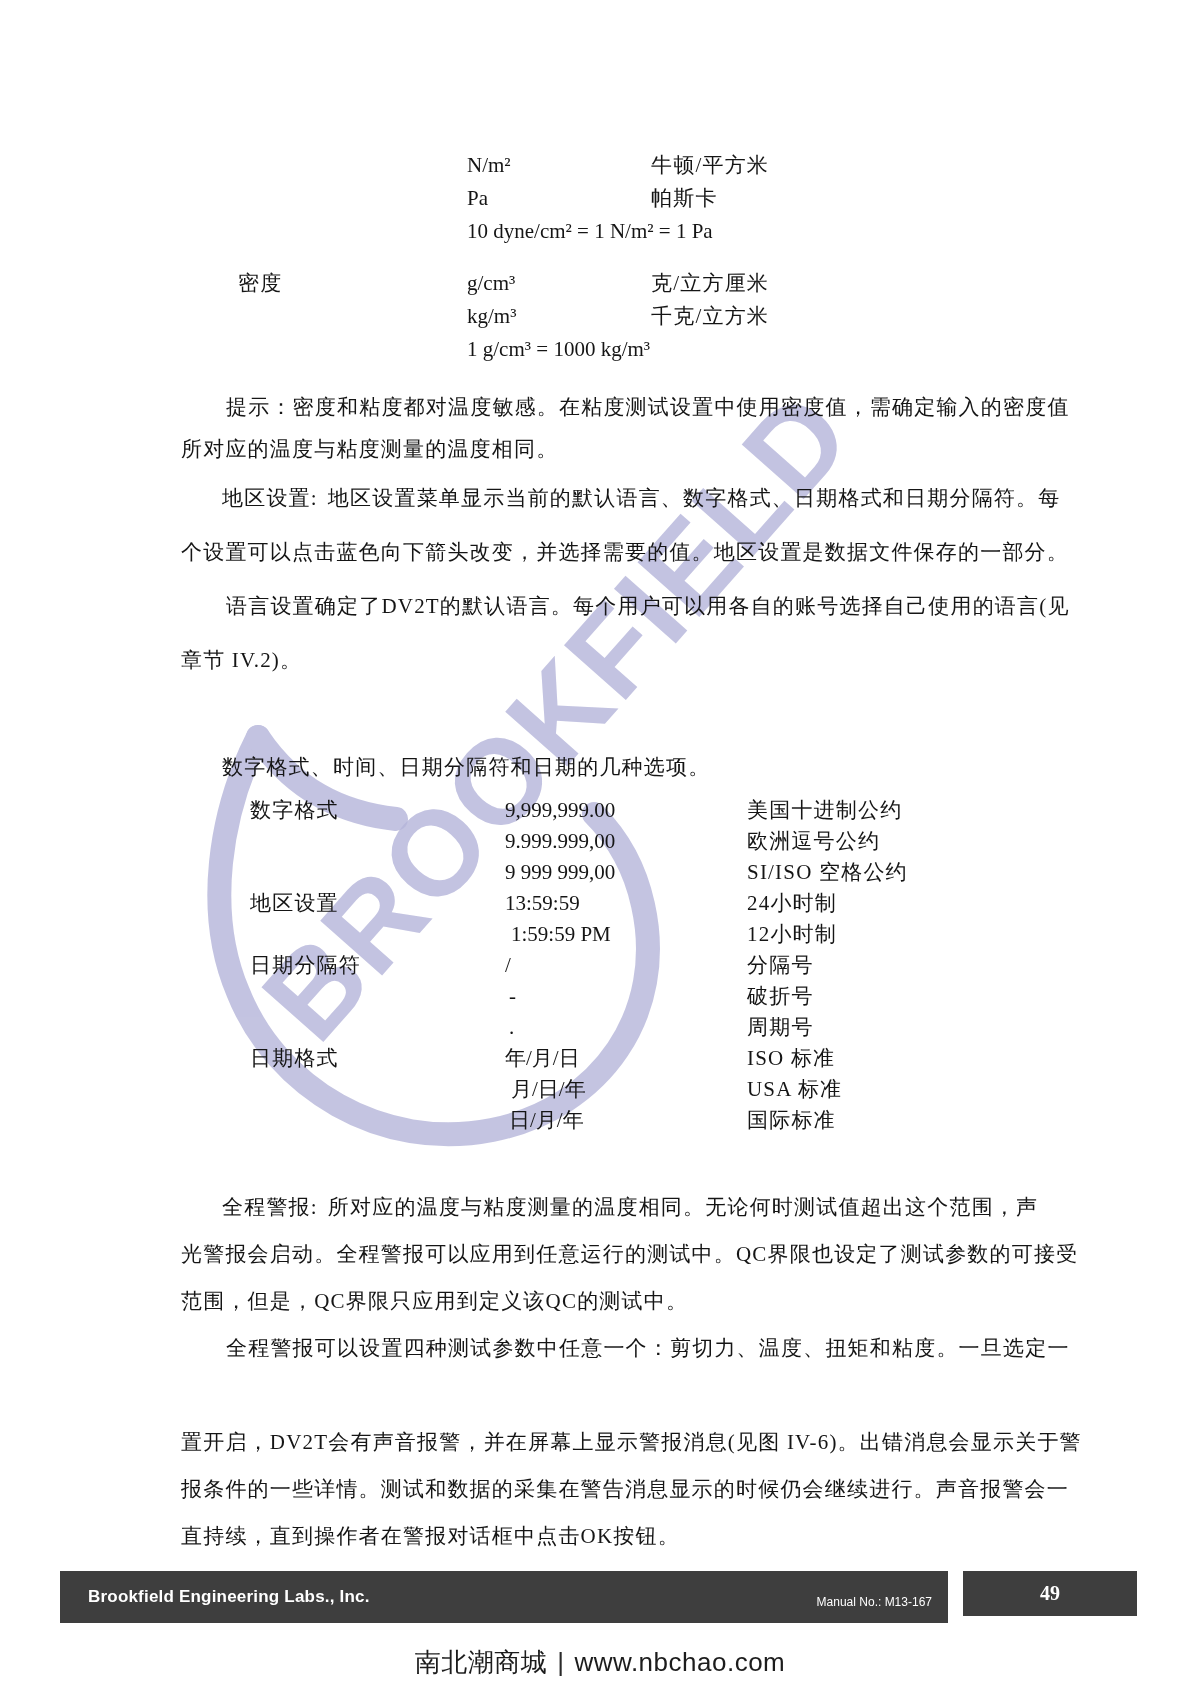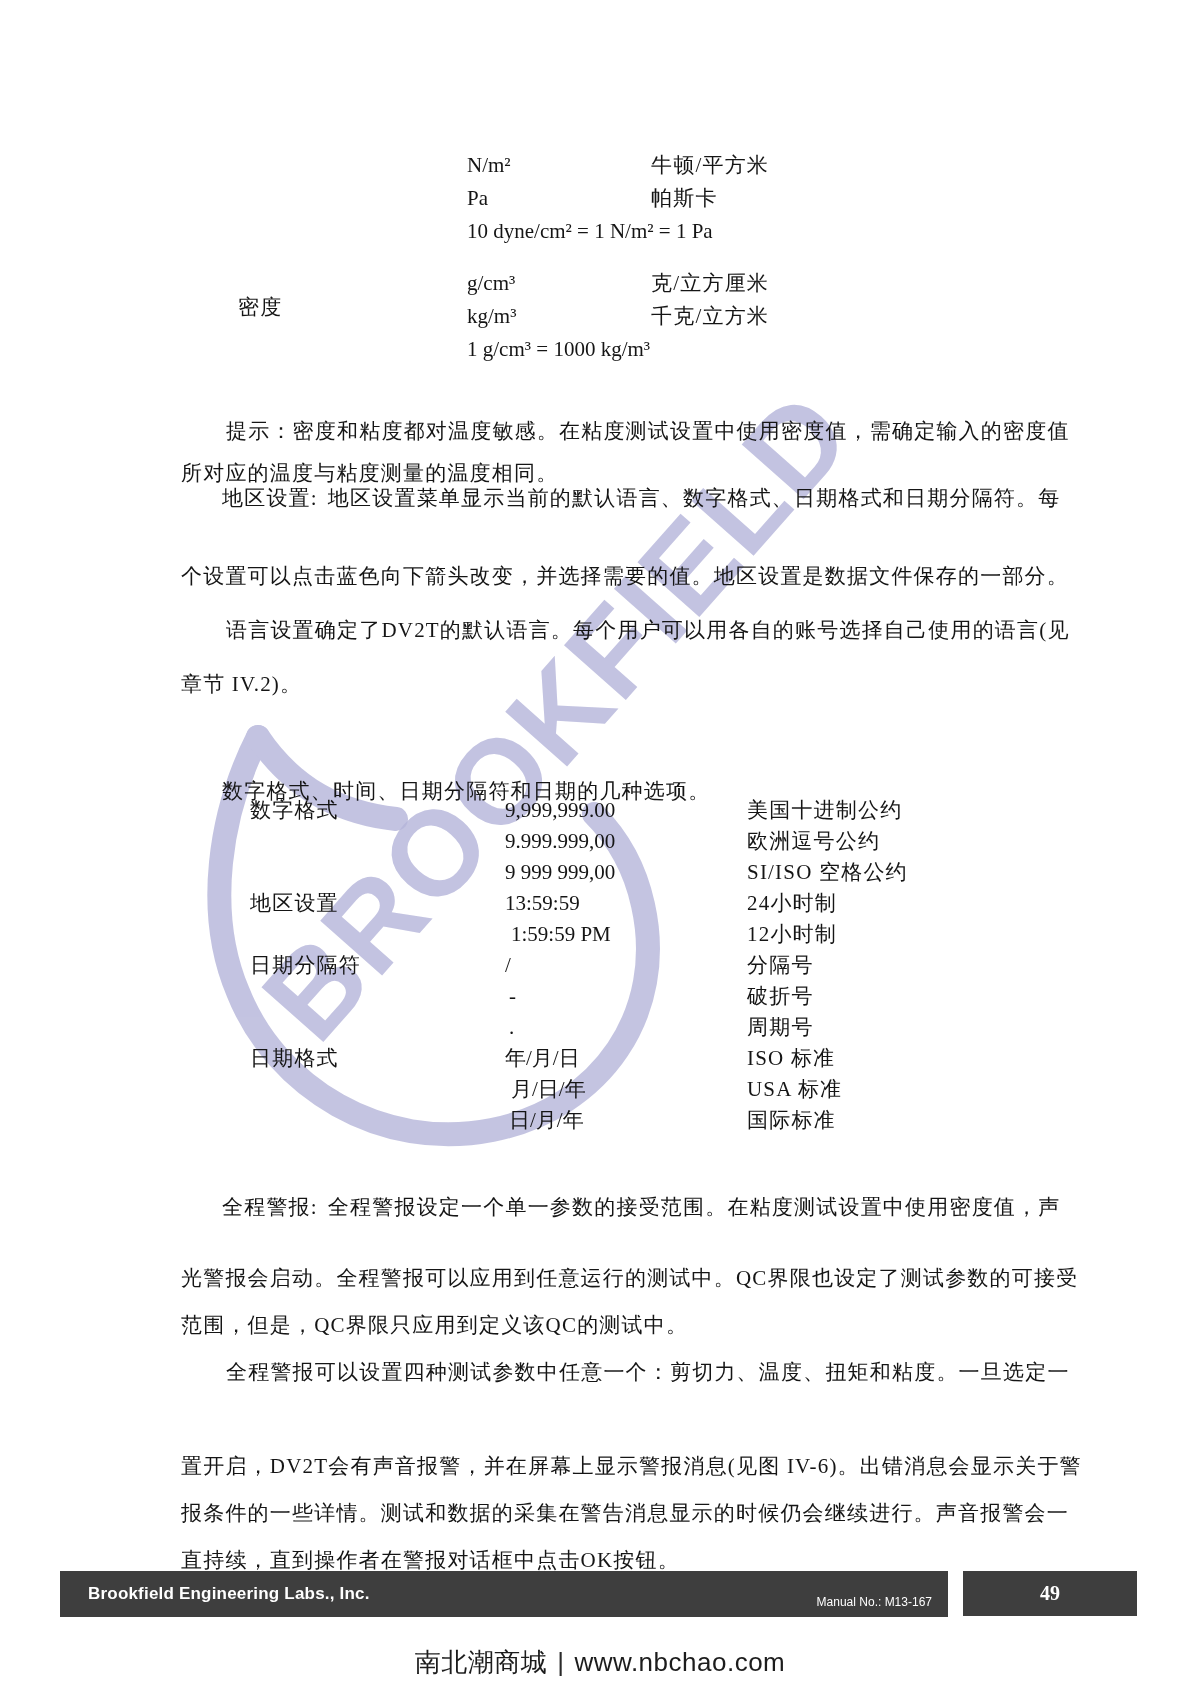--- a/index.html
+++ b/index.html
@@ -6,29 +6,29 @@
   .page{
     position:relative;width:1200px;height:1697px;background:#ffffff;
     font-family:"Liberation Serif","DejaVu Serif",serif;color:#151515;
     overflow:hidden;margin:0 auto;
   }
   .layer{position:absolute;left:0;top:0;width:1200px;height:1697px;}
   .content{z-index:2;}
   .wm{z-index:1;}
   .abs{position:absolute;white-space:nowrap;}
   .line{font-size:21px;line-height:30px;}
-  .cjk{letter-spacing:1.2px;margin-top:24px;}
+  .cjk{letter-spacing:1.2px;}
   .lead{font-weight:normal;margin-right:10px;letter-spacing:1.2px;}
   .ucell{position:absolute;left:467px;}
   .ncell{position:absolute;left:651px;letter-spacing:1.2px;}
   .flabel{position:absolute;left:250px;letter-spacing:1.2px;}
   .fvalue{position:absolute;left:505px;}
   .fdesc{position:absolute;left:747px;letter-spacing:1.2px;}
   .footer-bar{
-    position:absolute;left:60px;top:1571px;width:888px;height:46px;
+    position:absolute;left:60px;top:1571px;width:888px;height:52px;
     background:#3e3e3e;color:#ffffff;
     font-family:"Liberation Sans","DejaVu Sans",sans-serif;
     display:flex;align-items:center;
   }
   .footer-company{font-size:17px;font-weight:bold;padding-left:28px;letter-spacing:.2px;}
   .footer-manual{position:absolute;right:16px;top:8px;height:45px;display:flex;align-items:center;font-size:12px;font-weight:normal;}
   .page-box{
     position:absolute;left:963px;top:1571px;width:174px;height:45px;
     background:#3e3e3e;color:#ffffff;display:flex;align-items:center;justify-content:center;
     font-family:"Liberation Serif","DejaVu Serif",serif;font-size:20px;font-weight:bold;
@@ -135,21 +135,21 @@
     <div class="abs line" style="top:1074px;left:0;width:1200px">
       <span class="fvalue" style="left:511px">月/日/年</span>
       <span class="fdesc">USA 标准</span>
     </div>
     <div class="abs line" style="top:1105px;left:0;width:1200px">
       <span class="fvalue" style="left:509px">日/月/年</span>
       <span class="fdesc">国际标准</span>
     </div>
 
     <div class="abs line" style="top:1192px;left:222px">
-      <span class="lead">全程警报:</span><span class="cjk">全程警报设定一个单一参数的接受范围。在粘度测试设置中使用密度值，声</span>
+      <span class="lead">全程警报:</span><span class="cjk">所对应的温度与粘度测量的温度相同。无论何时测试值超出这个范围，声</span>
     </div>
     <div class="abs line cjk" style="top:1239px;left:181px">光警报会启动。全程警报可以应用到任意运行的测试中。QC界限也设定了测试参数的可接受</div>
     <div class="abs line cjk" style="top:1286px;left:181px">范围，但是，QC界限只应用到定义该QC的测试中。</div>
     <div class="abs line cjk" style="top:1333px;left:226px">全程警报可以设置四种测试参数中任意一个：剪切力、温度、扭矩和粘度。一旦选定一</div>
     <div class="abs line cjk" style="top:1427px;left:181px">置开启，DV2T会有声音报警，并在屏幕上显示警报消息(见图 IV-6)。出错消息会显示关于警</div>
     <div class="abs line cjk" style="top:1521px;left:181px">直持续，直到操作者在警报对话框中点击OK按钮。</div>
     <div class="abs line cjk" style="top:1474px;left:181px">报条件的一些详情。测试和数据的采集在警告消息显示的时候仍会继续进行。声音报警会一</div>
 
     <div class="footer-bar">
       <span class="footer-company">Brookfield Engineering Labs., Inc.</span>

